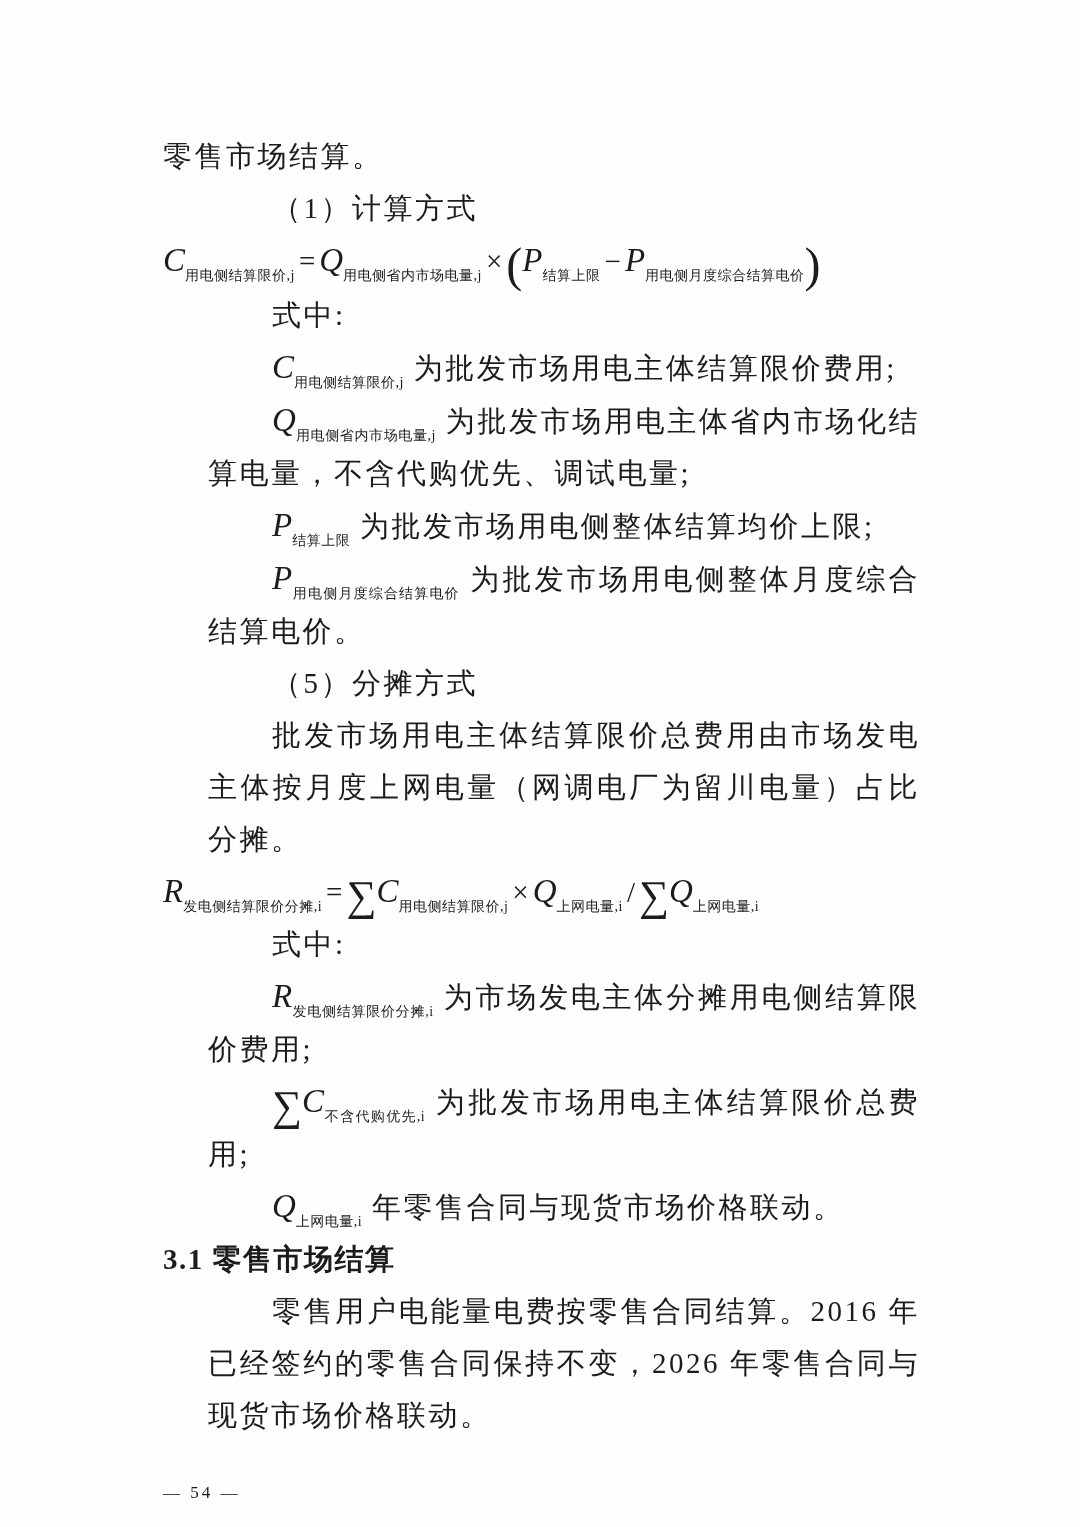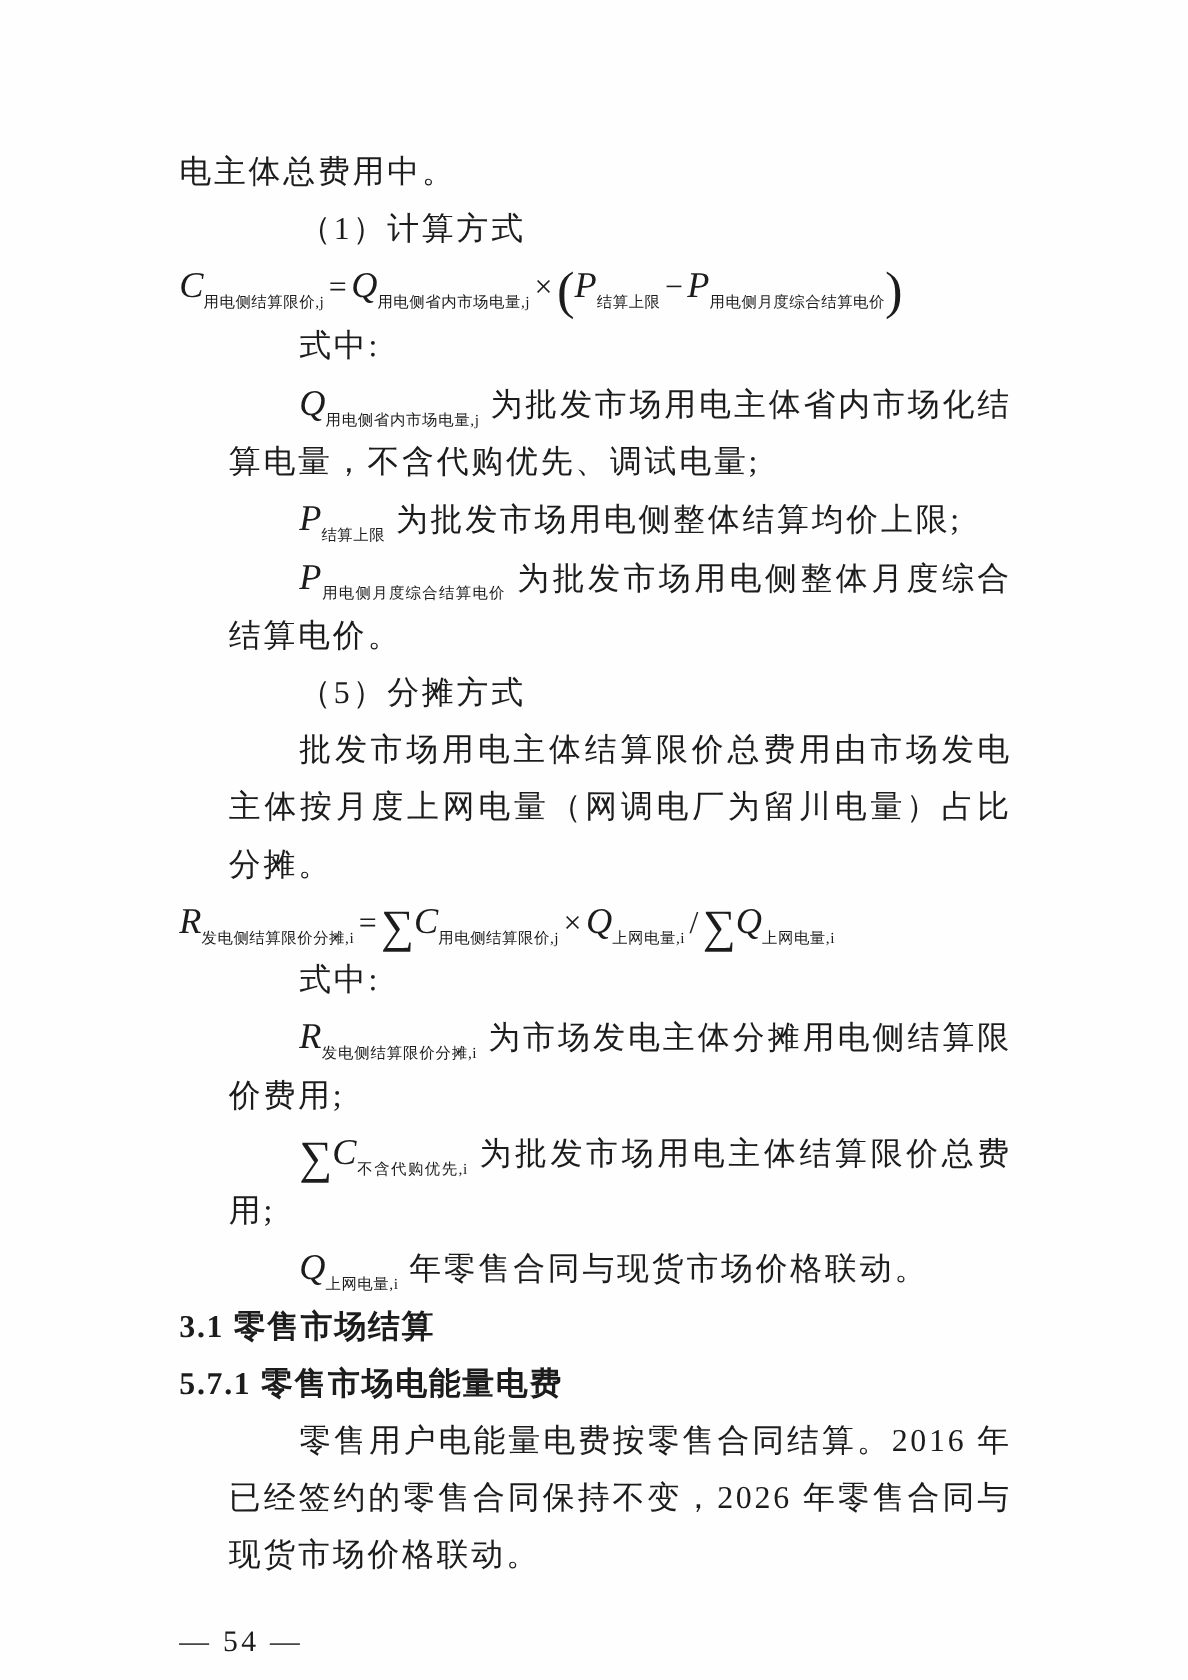--- a/index.html
+++ b/index.html
@@ -65,39 +65,40 @@
     line-height: 1;
     vertical-align: -8px;
   }
   .seg-t {
     font-size: 29px;
     letter-spacing: 2.5px;
   }
   .page-number {
     margin: 0;
     margin-top: 26px;
-    font-size: 27px;
+    font-size: 17px;
     line-height: 52px;
     letter-spacing: 3px;
     text-align: left;
   }
 </style>
 </head>
 <body>
 
 <div class="page">
 
-  <p class="line">电主体总费用中。</p>
+  <p class="line">零售市场结算。</p>
 
   <p class="line indent">（1）计算方式</p>
 
   <p class="line formula"><span class="seg seg-v">C</span><span class="seg seg-s">用电侧结算限价,j</span><span class="seg seg-o">=</span><span class="seg seg-v">Q</span><span class="seg seg-s">用电侧省内市场电量,j</span><span class="seg seg-o">×</span><span class="seg seg-p">(</span><span class="seg seg-v">P</span><span class="seg seg-s">结算上限</span><span class="seg seg-o">−</span><span class="seg seg-v">P</span><span class="seg seg-s">用电侧月度综合结算电价</span><span class="seg seg-p">)</span></p>
 
   <p class="line indent">式中:</p>
 
+  <p class="line indent"><span class="seg seg-v">C</span><span class="seg seg-s">用电侧结算限价,j</span><span class="seg seg-t"> 为批发市场用电主体结算限价费用;</span></p>
 
   <p class="line indent"><span class="seg seg-v">Q</span><span class="seg seg-s">用电侧省内市场电量,j</span><span class="seg seg-t"> 为批发市场用电主体省内市场化结算电量，不含代购优先、调试电量;</span></p>
 
   <p class="line indent"><span class="seg seg-v">P</span><span class="seg seg-s">结算上限</span><span class="seg seg-t"> 为批发市场用电侧整体结算均价上限;</span></p>
 
   <p class="line indent"><span class="seg seg-v">P</span><span class="seg seg-s">用电侧月度综合结算电价</span><span class="seg seg-t"> 为批发市场用电侧整体月度综合结算电价。</span></p>
 
   <p class="line indent">（5）分摊方式</p>
 
   <p class="line indent">批发市场用电主体结算限价总费用由市场发电主体按月度上网电量（网调电厂为留川电量）占比分摊。</p>
@@ -107,19 +108,18 @@
   <p class="line indent">式中:</p>
 
   <p class="line indent"><span class="seg seg-v">R</span><span class="seg seg-s">发电侧结算限价分摊,i</span><span class="seg seg-t"> 为市场发电主体分摊用电侧结算限价费用;</span></p>
 
   <p class="line indent"><span class="seg seg-S">∑</span><span class="seg seg-v">C</span><span class="seg seg-s">不含代购优先,i</span><span class="seg seg-t"> 为批发市场用电主体结算限价总费用;</span></p>
 
   <p class="line indent"><span class="seg seg-v">Q</span><span class="seg seg-s">上网电量,i</span><span class="seg seg-t"> 年零售合同与现货市场价格联动。</span></p>
 
   <p class="line heading-num">3.1 零售市场结算</p>
 
-  <p class="line heading-num">5.7.1 零售市场电能量电费</p>
 
   <p class="line indent">零售用户电能量电费按零售合同结算。2016 年已经签约的零售合同保持不变，2026 年零售合同与现货市场价格联动。</p>
 
   <p class="page-number">— 54 —</p>
 
 </div>
 
 </body></html>

